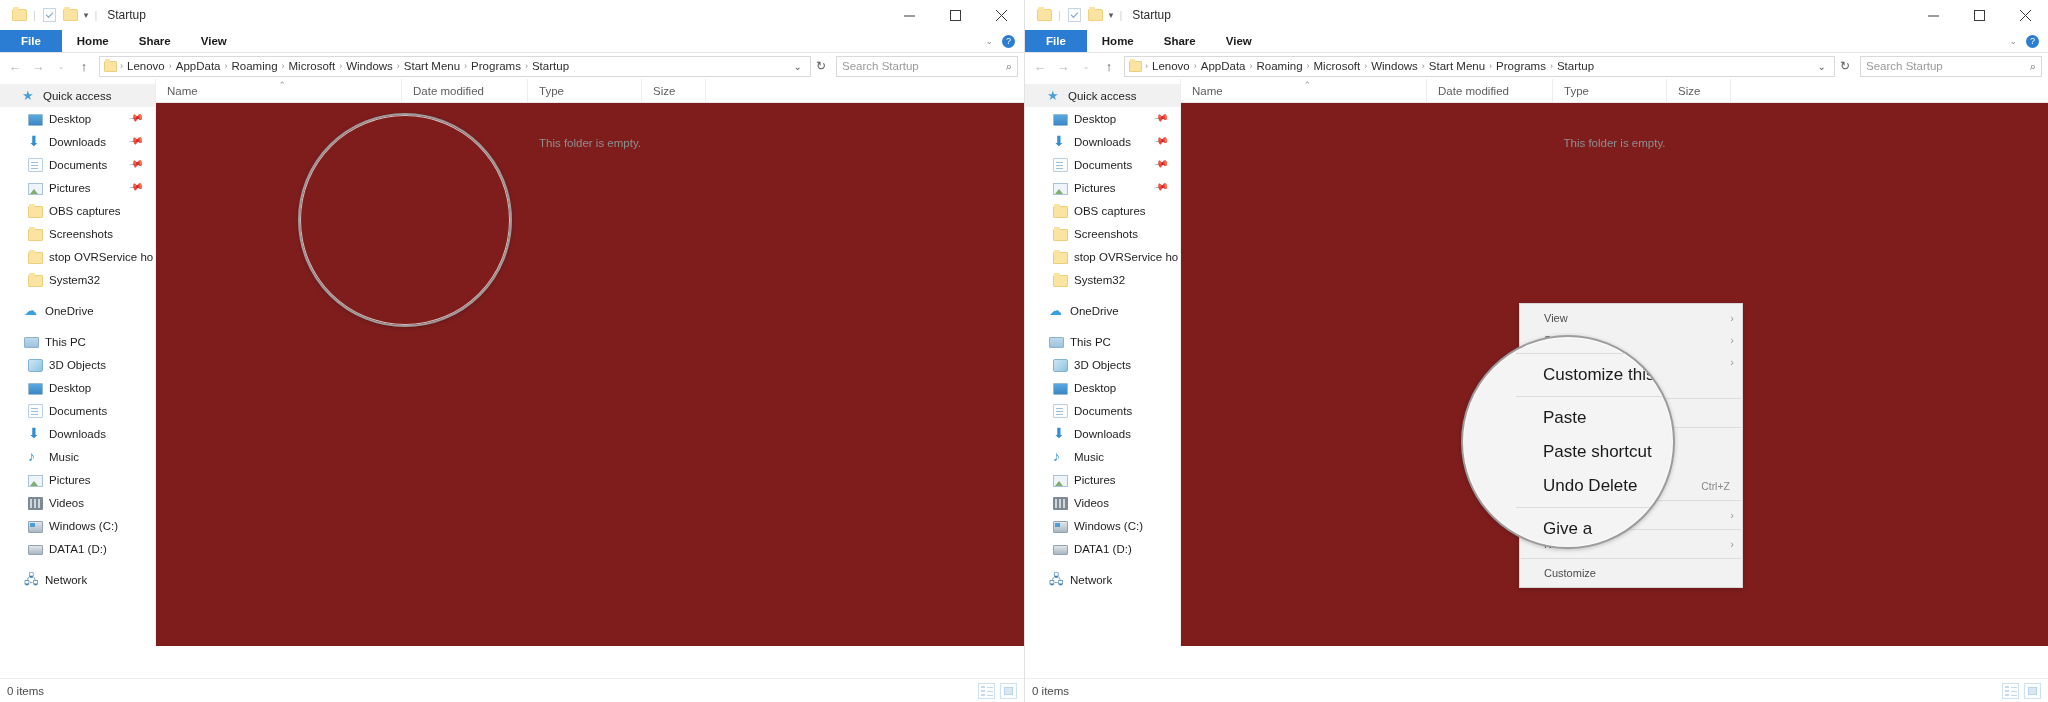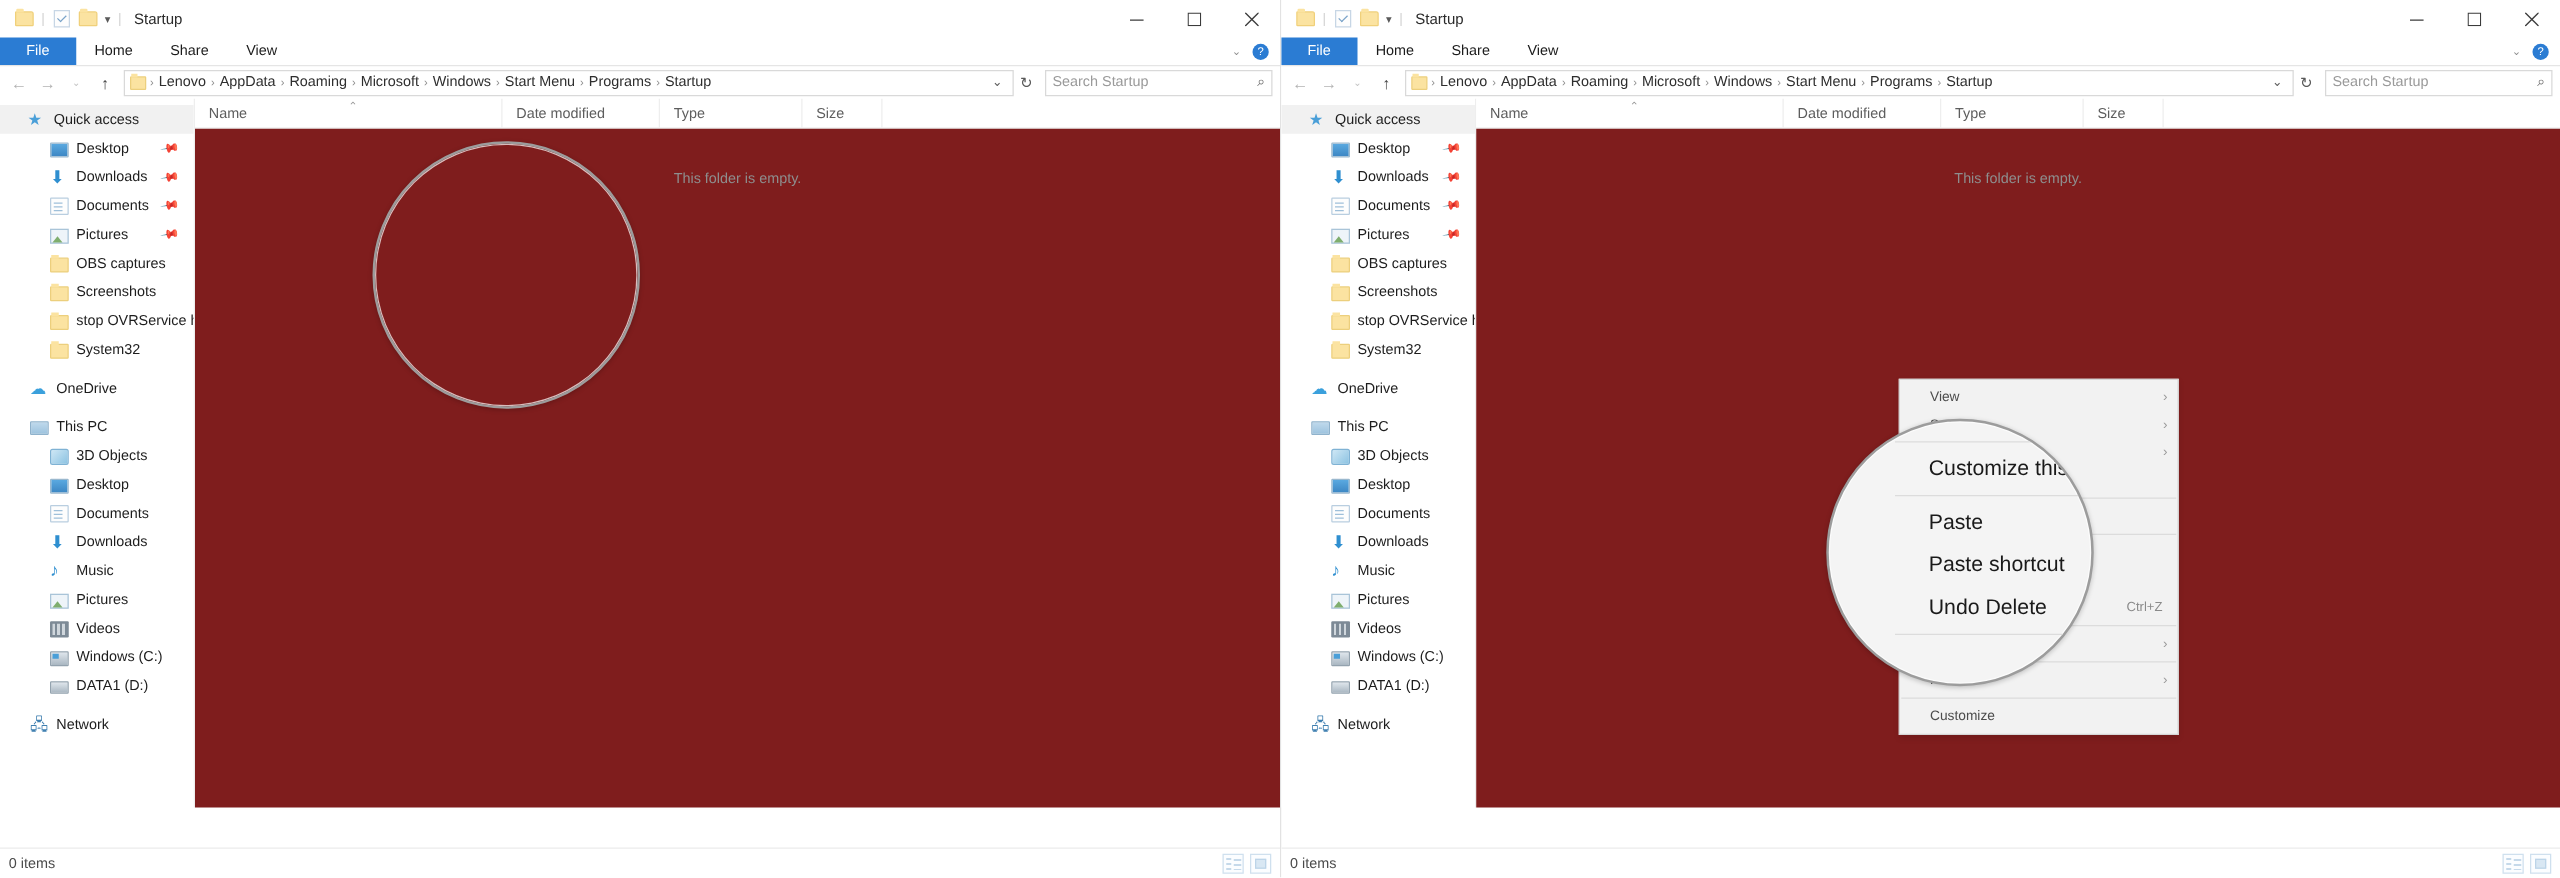--- a/index.html
+++ b/index.html
@@ -75,20 +75,21 @@
     display: flex; align-items: stretch;
     background: #ffffff;
     border-bottom: 1px solid #e5e5e5;
     position: relative;
   }
   .tab {
     padding: 0 15px;
     display: flex; align-items: center;
     font-size: 11.5px; color: #1b1b1b;
     white-space: nowrap;
+    font-weight: bold;
   }
   .tab.file { background: #2b7cd3; color: #ffffff; padding: 0 21px; }
   .ribbon-right {
     margin-left: auto; display: flex; align-items: center; gap: 9px;
     padding-right: 9px;
   }
   .chev-dn { font-size: 9px; color: #8a8a8a; }
   .help-ico {
     width: 13px; height: 13px; border-radius: 50%;
     background: #2b7cd3; color: #fff;
@@ -152,21 +153,21 @@
     padding-top: 5px;
     overflow: hidden;
     position: relative;
   }
   .nav-item {
     height: 23px; display: flex; align-items: center;
     padding-left: 22px; gap: 6px; position: relative;
     font-size: 11.5px; color: #1d1d1d; white-space: nowrap;
   }
   .nav-item.root { padding-left: 24px; margin-top: 8px; }
-  .nav-item.child { padding-left: 40px; }
+  .nav-item.child { padding-left: 28px; }
   .nav-item.sel { background: #f1f1f1; }
   .nav-label { overflow: hidden; text-overflow: clip; }
   .pin {
     position: absolute; right: 13px; color: #b4b4b4; font-size: 10px;
     transform: rotate(35deg);
   }
   .ico { width: 15px; height: 15px; flex: 0 0 15px; position: relative; }
   .ico.folder { background: #fbe3a1; border: 1px solid #eccf7d; border-radius: 1px;
                 height: 12px; margin-top: 2px; }
   .ico.folder::before { content:""; position:absolute; top:-3px; left:0;
@@ -800,16 +801,19 @@
       <div class="ctx-item">
         <span class="ctx-label">Paste</span>
       </div>
       <div class="ctx-item">
         <span class="ctx-label">Paste shortcut</span>
       </div>
       <div class="ctx-item">
         <span class="ctx-label">Undo Delete</span>
       </div>
       <div class="ctx-sep"></div>
+      <div class="ctx-item">
+        <span class="ctx-label">Give a</span>
+      </div>
     </div>
   </div>
 
 </div>
 
 </body></html>

